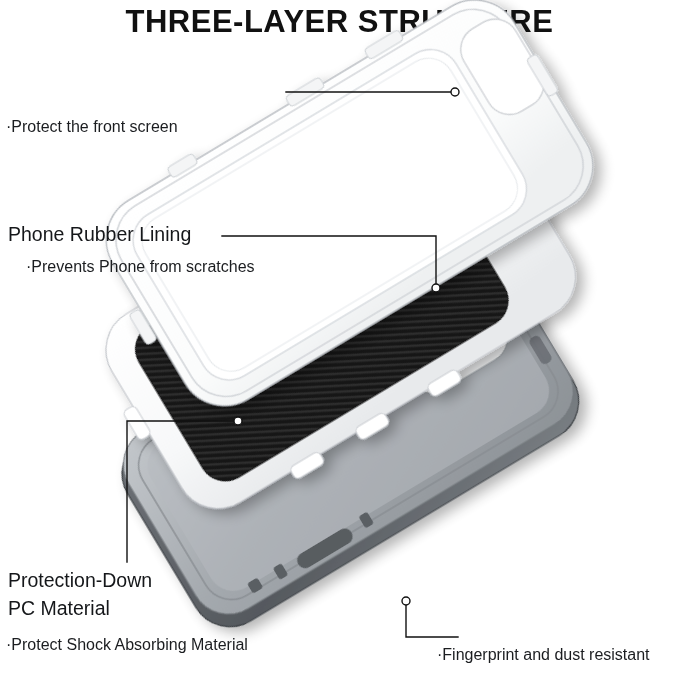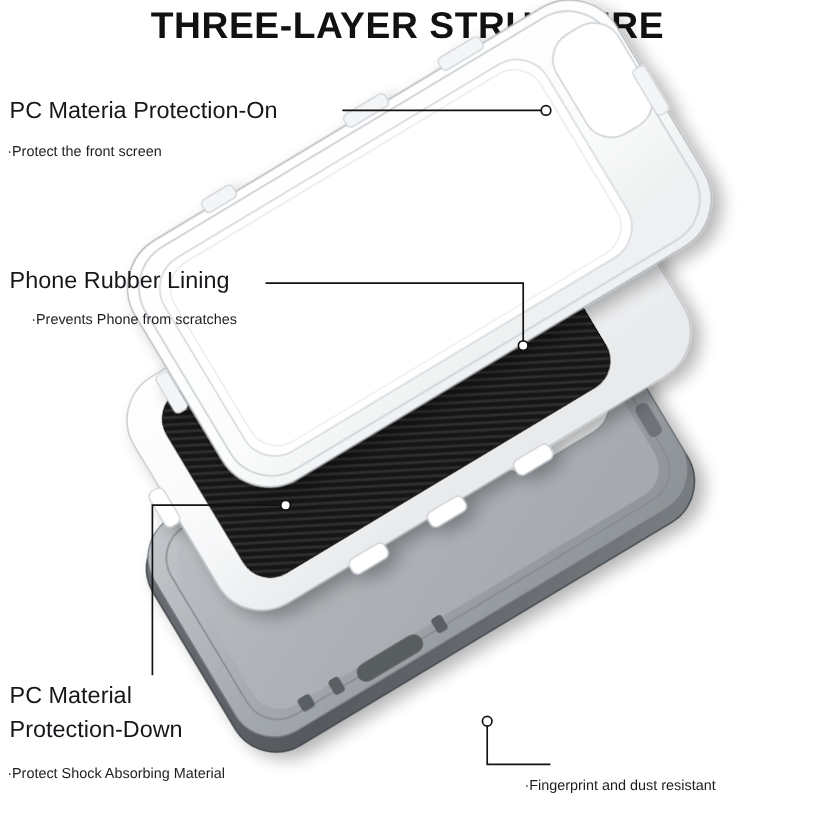--- a/index.html
+++ b/index.html
@@ -36,21 +36,21 @@
   .callout-title {
     position: absolute;
     font-size: 19.5px;
     font-weight: 400;
     line-height: 25px;
     color: #15171a;
     white-space: nowrap;
   }
   .callout-sub {
     position: absolute;
-    font-size: 12px;
+    font-size: 16px;
     font-weight: 400;
     line-height: 21px;
     color: #1b1d20;
     white-space: nowrap;
   }
 
   #label-on-title   { left: 8px;  top: 80px; }
   #label-on-sub     { left: 6px;  top: 116px; }
 
   #label-lining-title { left: 8px;  top: 222px; }
@@ -201,27 +201,26 @@
       <path d="M 406 605 V 637 H 458"></path>
     </g>
     <g fill="#ffffff" stroke="#111111" stroke-width="1.4">
       <circle cx="455" cy="92" r="4"></circle>
       <circle cx="436" cy="288" r="4"></circle>
       <circle cx="238" cy="421" r="4"></circle>
       <circle cx="406" cy="601" r="4"></circle>
     </g>
   </svg>
 
-  <div class="callout-title" id="label-on-title">PC Materia Protection-On</div>
   <div class="callout-sub" id="label-on-sub">·Protect the front screen</div>
 
   <div class="callout-title" id="label-lining-title">Phone Rubber Lining</div>
   <div class="callout-sub" id="label-lining-sub">·Prevents Phone from scratches</div>
 
   <div class="callout-title" id="label-down-title">
+    <div>Protection-Down</div>
     <div>PC Material</div>
-    <div>Protection-Down</div>
   </div>
   <div class="callout-sub" id="label-down-sub">·Protect Shock Absorbing Material</div>
 
   <div class="callout-sub" id="label-cush-sub">·Fingerprint and dust resistant</div>
 
 </div>
 
 </body></html>

